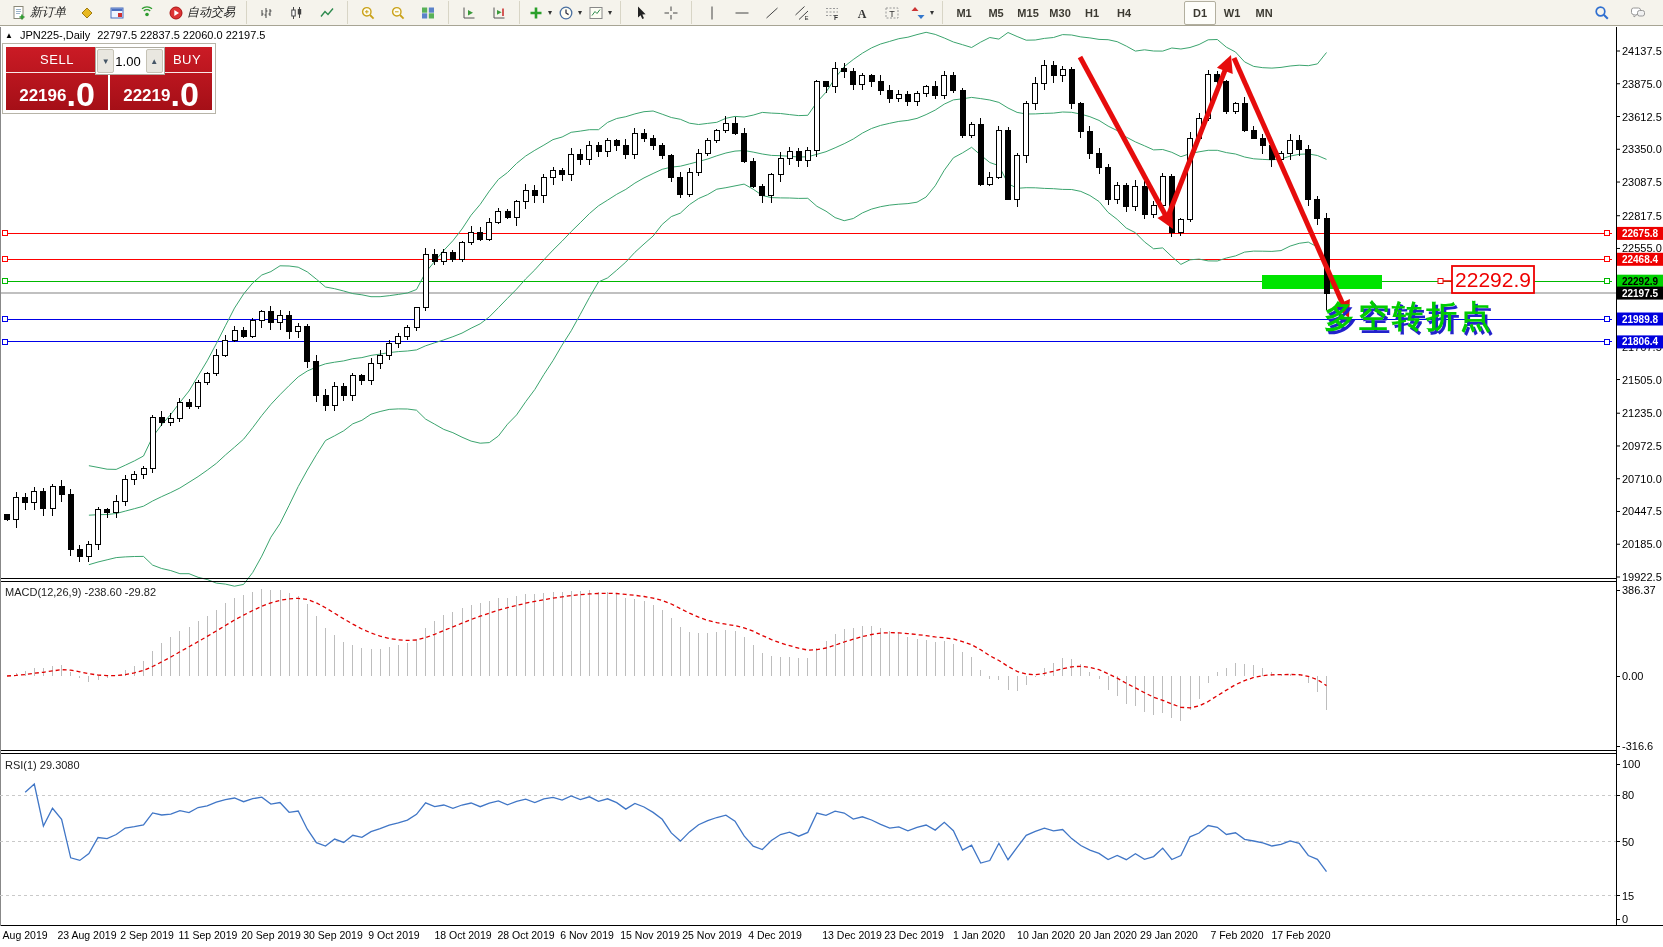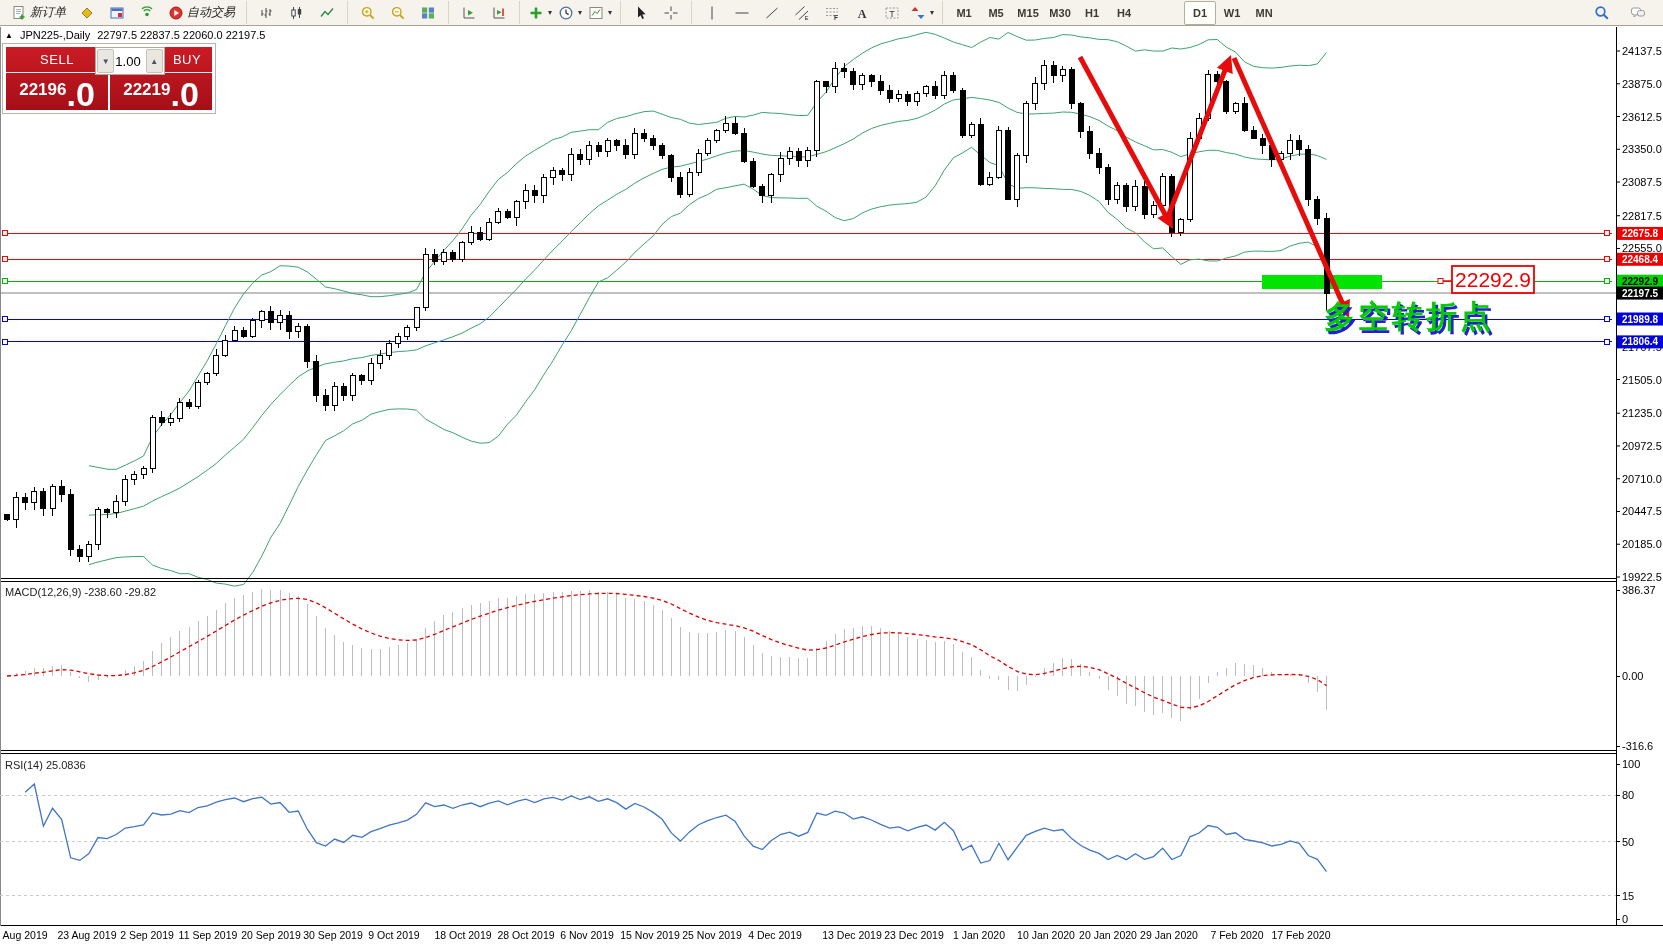--- a/index.html
+++ b/index.html
@@ -33,21 +33,21 @@
   
   #ocp{position:absolute;left:2px;top:17px;width:206px;background:#fff;
        border:1px solid #b7b4a8;padding:3px;z-index:4;}
   .ocp-cols{display:grid;grid-template-columns:1fr 1fr;gap:2px;position:relative;}
   .ocp-col{background:linear-gradient(#cb1b25,#a50f17);color:#fff;}
   .ocp-lbl{height:25px;display:flex;align-items:center;justify-content:center;
            font-size:13px;letter-spacing:.5px;border-bottom:1px solid rgba(255,255,255,.9);}
   .ocp-col.buy .ocp-lbl{padding-left:52px;}
   .ocp-price{height:36px;display:flex;align-items:flex-end;justify-content:center;
              font-weight:bold;padding-bottom:1px;}
-  .p-main{font-size:17px;line-height:1;margin-bottom:11px;}
+  .p-main{font-size:17px;line-height:1;margin-bottom:5px;}
   .p-big{font-size:34px;line-height:.82;}
   #ocp-spin{position:absolute;left:89px;top:0;width:68px;height:26px;background:#fff;
             border:1px solid #aeaba0;display:flex;align-items:stretch;z-index:2;}
   .spin-btn{width:16px;margin:1px;display:flex;align-items:center;justify-content:center;
             background:#e9e7e0;border:1px solid #c6c3b6;border-radius:2px;color:#456;font-size:8px;}
   .spin-val{flex:1;display:flex;align-items:center;justify-content:flex-end;
             padding-right:4px;font-size:13px;color:#000;}
 </style>
 </head>
 <body>
@@ -945,15 +945,15 @@
         </div>
         <div id="ocp-spin">
           <span class="spin-btn">▼</span>
           <span class="spin-val">1.00</span>
           <span class="spin-btn">▲</span>
         </div>
       </div>
     </div>
 
     <div id="macd-label">MACD(12,26,9) -238.60 -29.82</div>
-    <div id="rsi-label">RSI(14) 25.0836</div>
+    <div id="rsi-label">RSI(1) 29.3080</div>
   </div>
 </div>
 
 </body></html>

